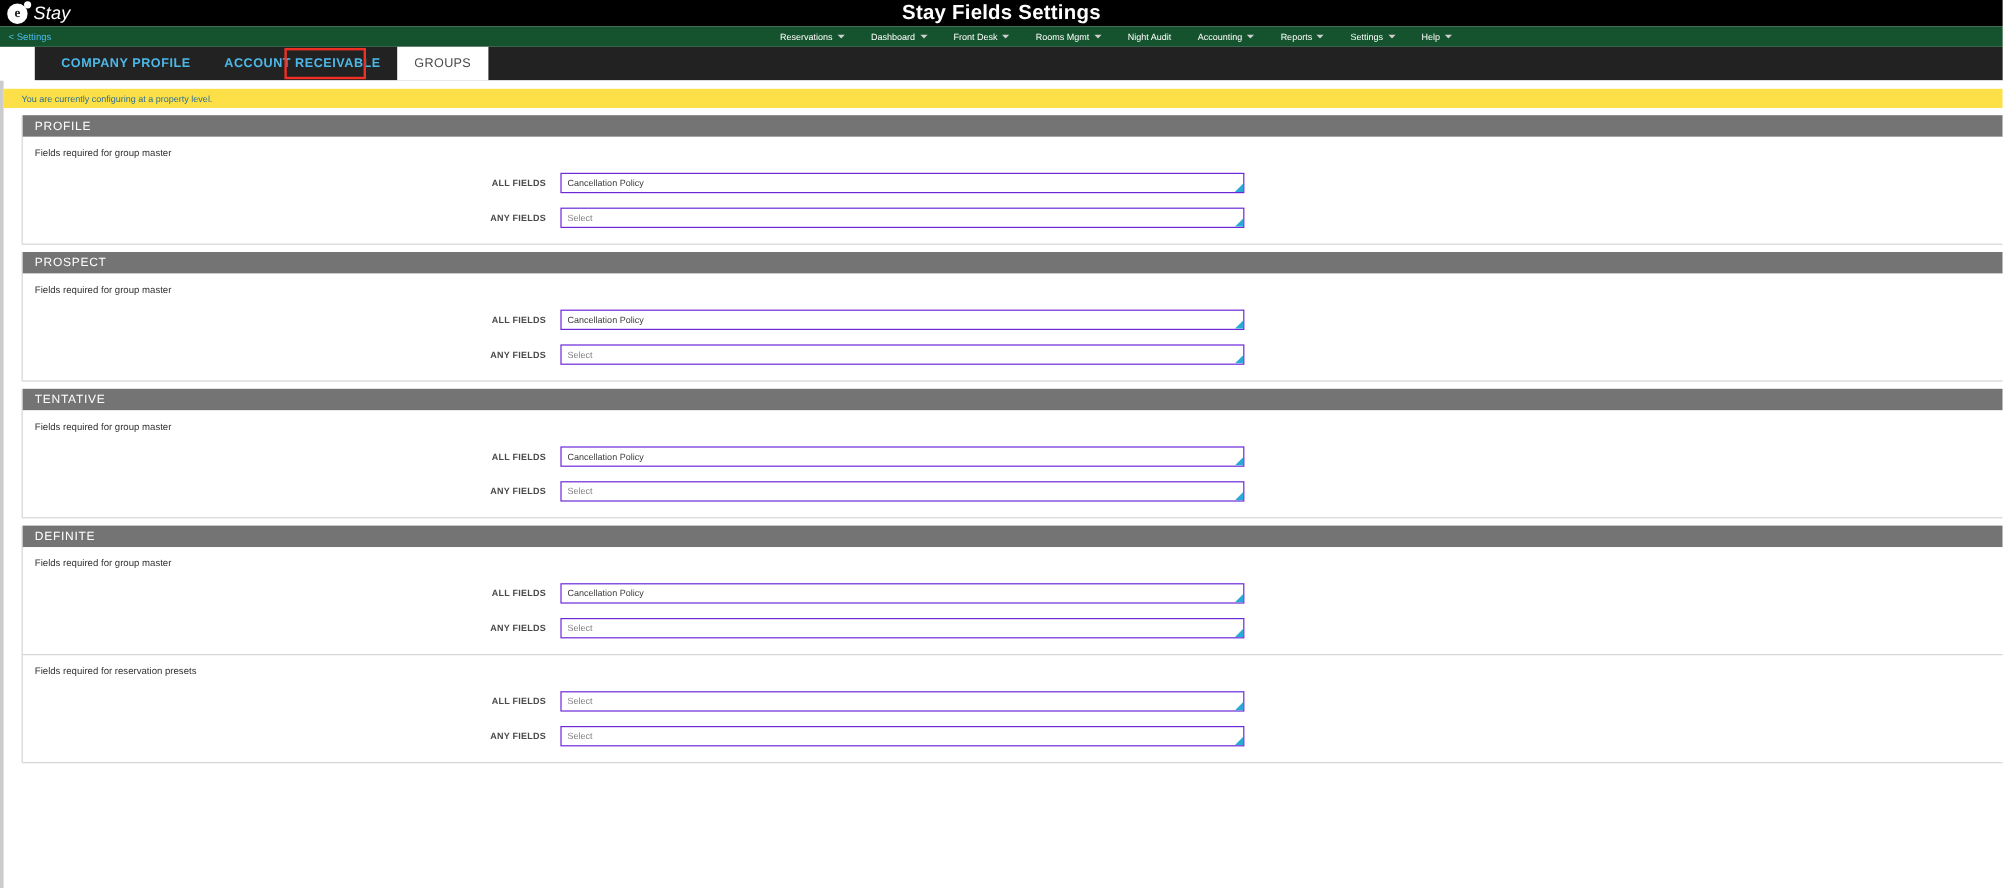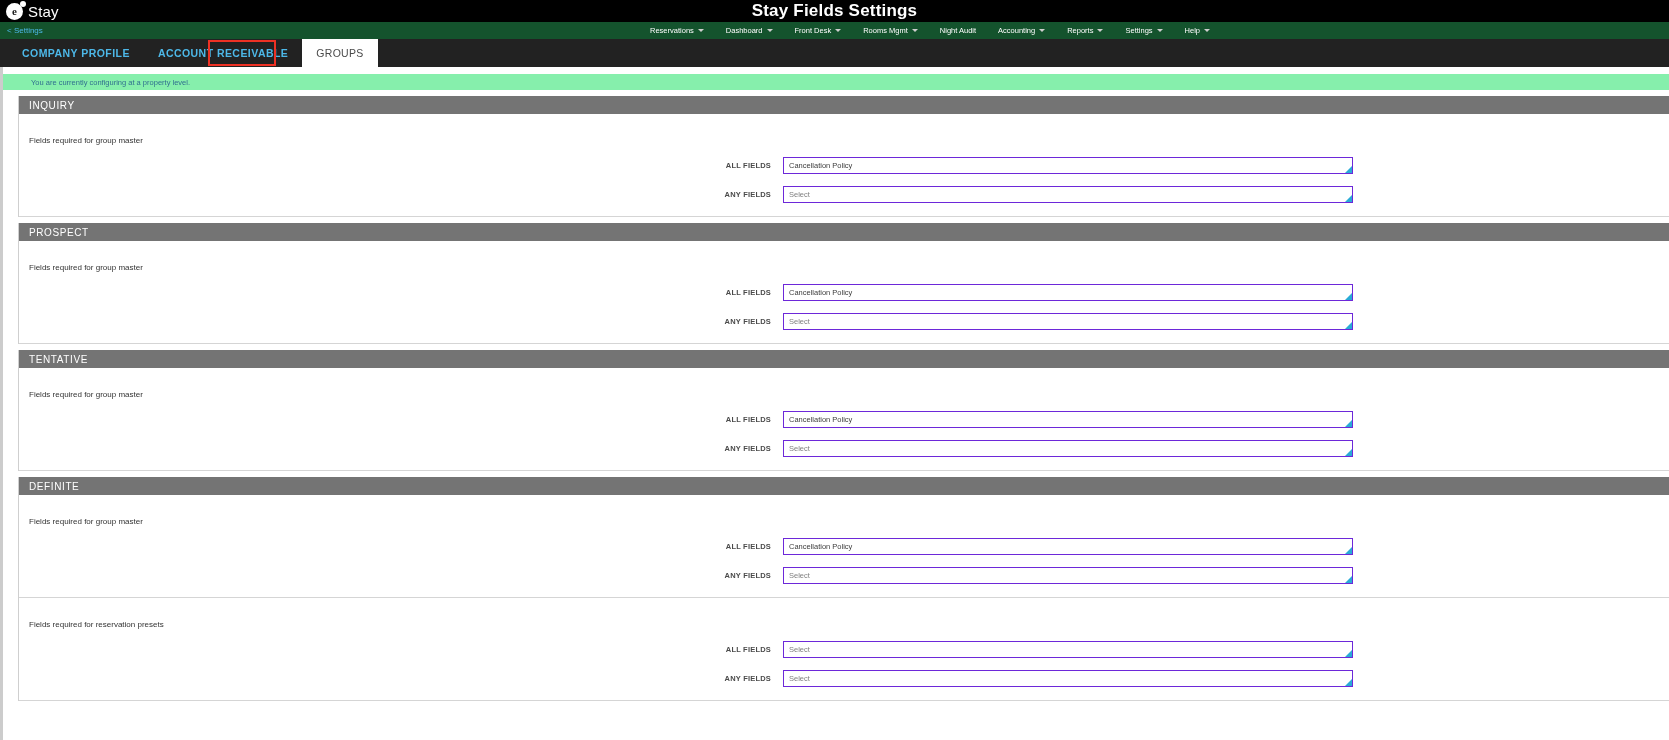--- a/index.html
+++ b/index.html
@@ -44,20 +44,21 @@
     top: -2px; right: -3px;
     width: 6px; height: 6px;
     border-radius: 50%;
     background: #ffffff;
   }
   .logo-text {
     color: #ffffff;
     font-size: 15px;
     letter-spacing: .2px;
     margin-left: 2px;
+    font-style: italic;
   }
   .app-title {
     position: absolute;
     left: 0; right: 0;
     text-align: center;
     color: #ffffff;
     font-size: 17px;
     font-weight: bold;
     letter-spacing: .2px;
     pointer-events: none;
@@ -105,20 +106,21 @@
   }
 
   
   .tabstrip {
     height: 28px;
     background: #222222;
     display: flex;
     align-items: stretch;
     padding-left: 8px;
     position: relative;
+    margin-left: 29px;
   }
   .tab {
     display: flex;
     align-items: center;
     padding: 0 14px;
     font-size: 10.5px;
     font-weight: bold;
     letter-spacing: .45px;
     color: #4db8e8;
     cursor: pointer;
@@ -151,24 +153,24 @@
   }
   .left-rail {
     position: absolute;
     left: 0; top: 0; bottom: 0;
     width: 3px;
     background: #cccccc;
   }
 
   .notice {
     height: 16px;
-    background: #86efac;
-    display: flex;
-    align-items: center;
-    padding-left: 28px;
+    background: #fde047;
+    display: flex;
+    align-items: center;
+    padding-left: 15px;
     font-size: 7.5px;
     color: #31708f;
     margin-left: 3px;
   }
   .notice + .notice { margin-top: 5px; }
 
   .section {
     margin: 0 0 0 18px;
     margin-right: 0;
     border-left: 1px solid #cfcfcf;
@@ -183,37 +185,36 @@
     display: flex;
     align-items: center;
     padding-left: 10px;
   }
   .section-wrap { margin-top: 6px; }
   .section-body {
     background: #ffffff;
     border-bottom: 1px solid #d5d5d5;
   }
   .subsection {
-    padding: 22px 0 11px 0;
+    padding: 9px 0 11px 0;
   }
   .subsection + .subsection {
     border-top: 1px solid #d5d5d5;
   }
   .sub-title {
     font-size: 8px;
     color: #333333;
     padding-left: 10px;
     margin-bottom: 12px;
   }
 
   .field-row {
     display: flex;
     align-items: center;
     margin-bottom: 12px;
-    justify-content: center;
   }
   .field-row:last-child { margin-bottom: 2px; }
   .field-label {
     width: 448px;
     text-align: right;
     padding-right: 12px;
     font-size: 7.5px;
     font-weight: bold;
     color: #4a4a4a;
     letter-spacing: .2px;
@@ -308,21 +309,21 @@
 
 <div class="page">
   <div class="left-rail"></div>
 
   <div style="padding-top:7px;">
     <div class="notice">You are currently configuring at a property level.</div>
   </div>
 
   <div id="sections-host">
       <div class="section section-wrap">
-        <div class="section-head">INQUIRY</div>
+        <div class="section-head">PROFILE</div>
         <div class="section-body">
           <div class="subsection">
             <div class="sub-title">Fields required for group master</div>
             <div class="field-row">
               <div class="field-label">ALL FIELDS</div>
               <div class="field-box">
                 <span>Cancellation Policy</span>
                 <span class="resize-grip"></span>
               </div>
             </div>

